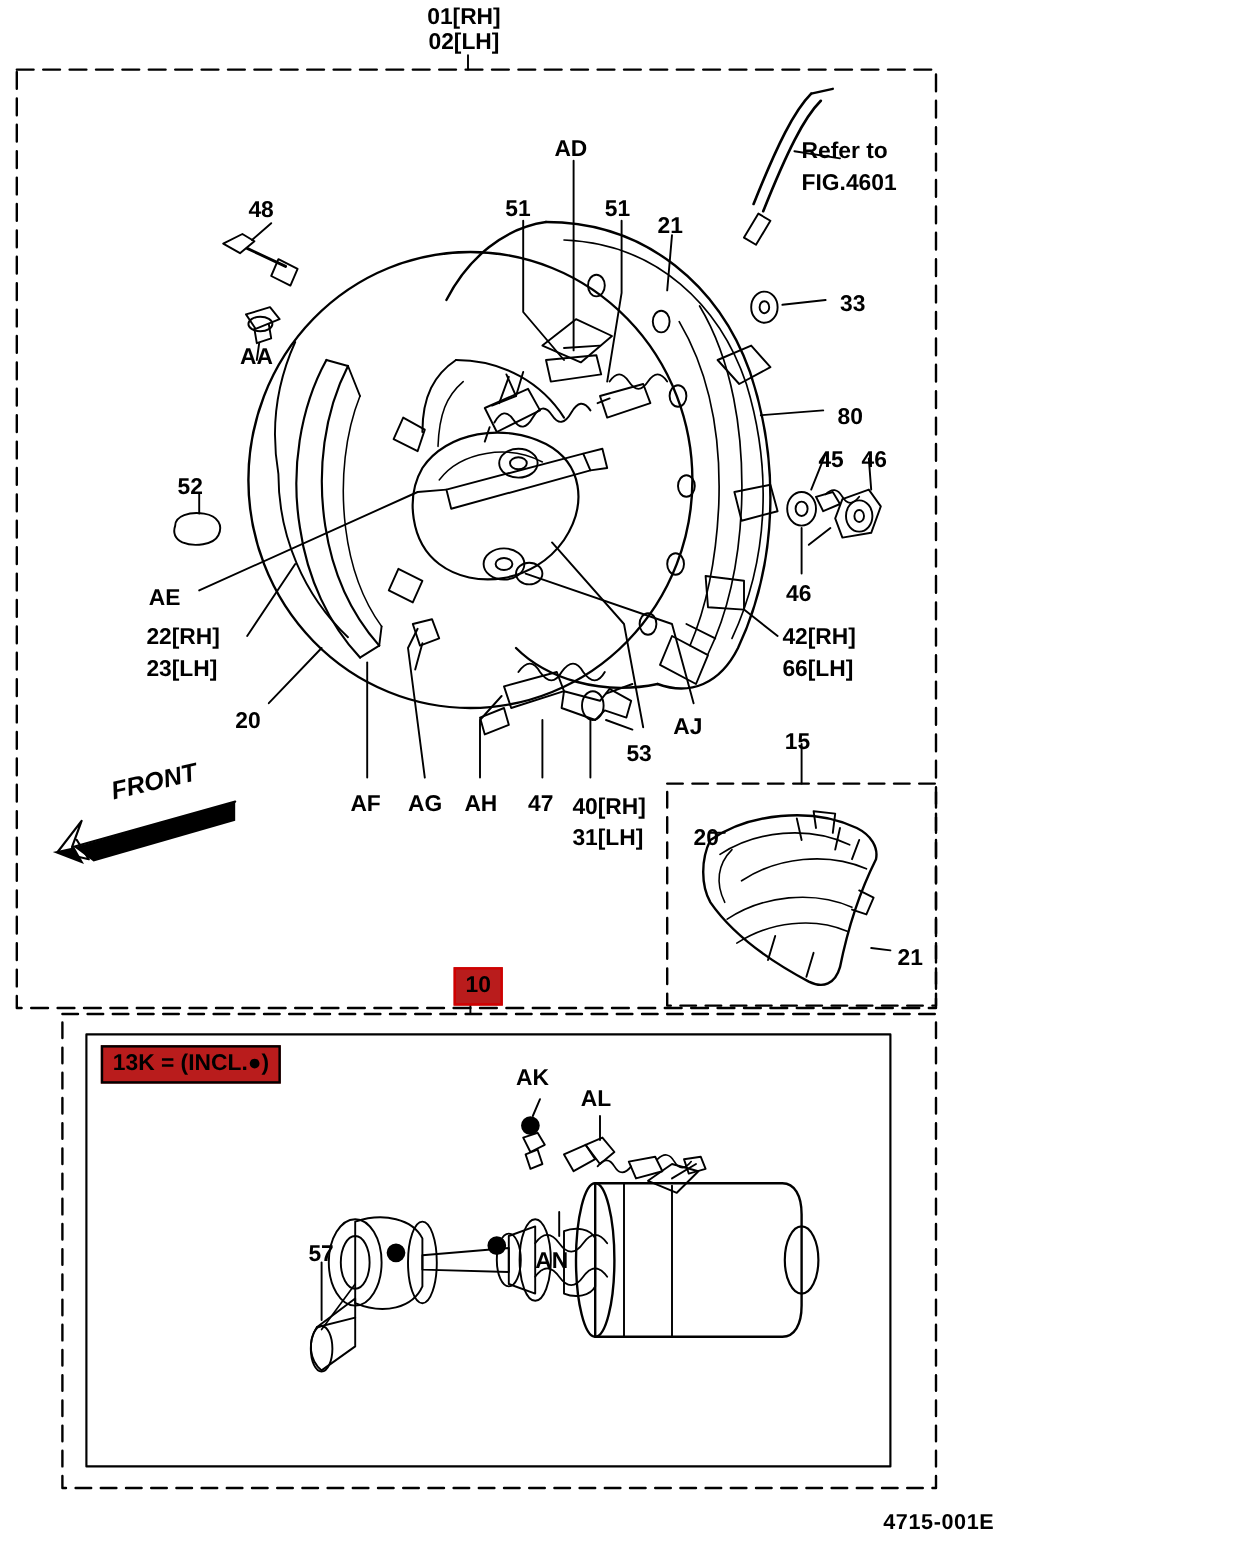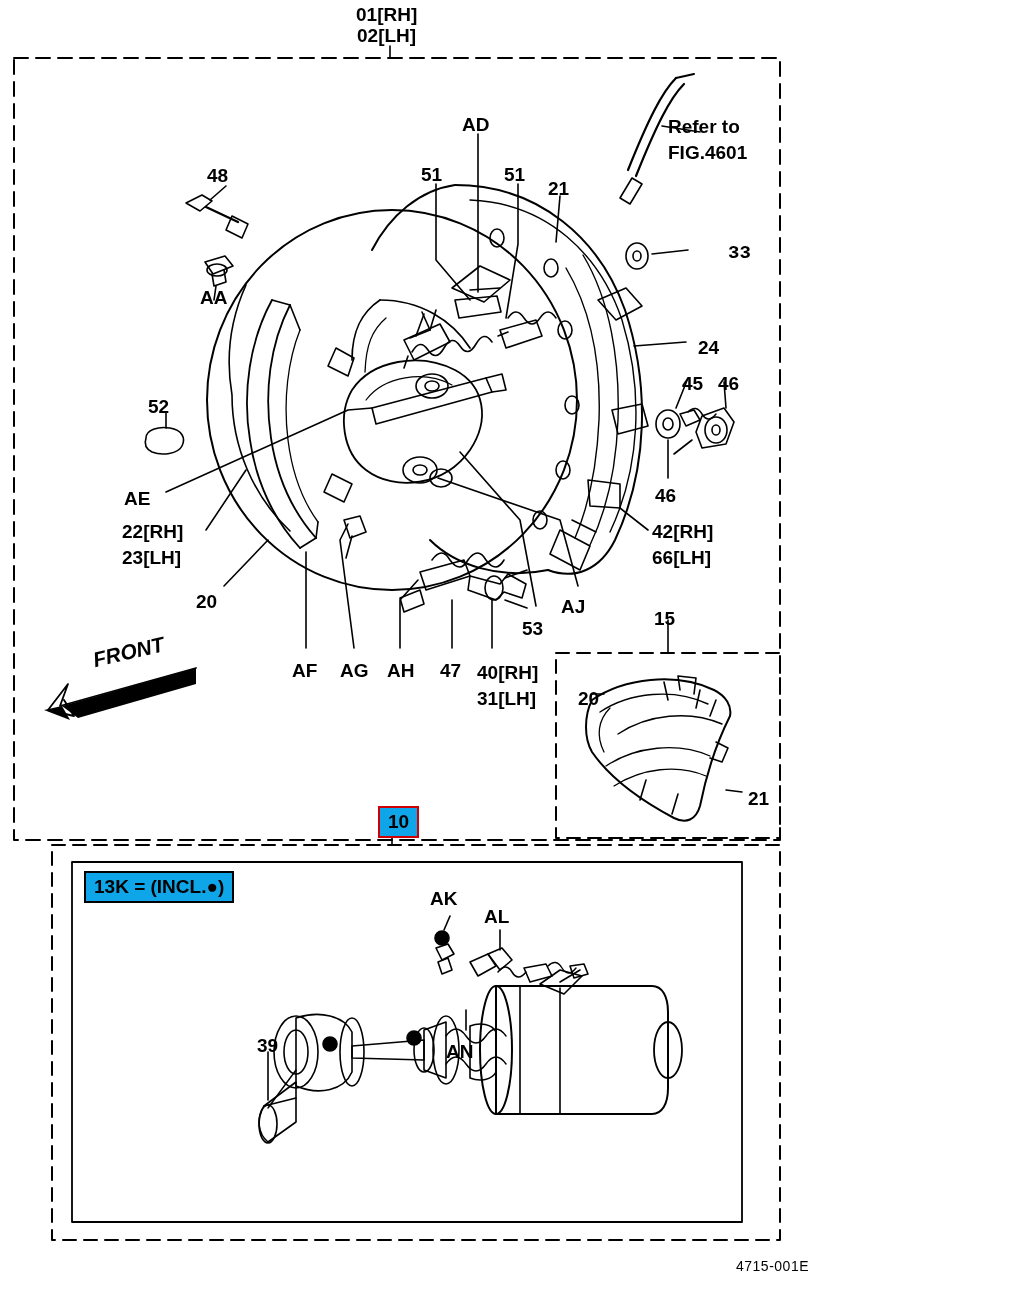--- a/index.html
+++ b/index.html
@@ -33,42 +33,42 @@
   .lbl.center { text-align: center; }
   .svg-layer {
     position: absolute;
     left: 0; top: 0;
     width: 1029px;
     height: 1291px;
   }
   .boxed {
     position: absolute;
     border: 2px solid #000;
-    background: #0ea5e9;
+    background: #b91c1c;
     font-weight: bold;
     font-size: 19px;
     padding: 3px 8px;
     white-space: pre;
     text-align: center;
   }
   .boxed.red {
     border-color: #d00000;
     color: #000;
   }
   .italic-front {
     font-style: italic;
     font-weight: bold;
     font-size: 21px;
     transform: rotate(-13deg);
     transform-origin: left bottom;
   }
   .partno {
     position: absolute;
-    font-weight: normal;
-    font-size: 14px;
+    font-weight: bold;
+    font-size: 18px;
     letter-spacing: 0.5px;
   }
 </style>
 </head>
 <body>
 
 <div id="root">
 
   <svg class="svg-layer" viewBox="0 0 1029 1291">
     <g fill="none" stroke="#000" stroke-width="1.6" stroke-linecap="round" stroke-linejoin="round">
@@ -278,23 +278,23 @@
 02[LH]</div>
 
   <div class="lbl" style="left:668px; top:114px; line-height:26px;">Refer to
 FIG.4601</div>
 
   <div class="lbl" style="left:462px; top:114px;">AD</div>
   <div class="lbl" style="left:207px; top:165px;">48</div>
   <div class="lbl" style="left:421px; top:164px;">51</div>
   <div class="lbl" style="left:504px; top:164px;">51</div>
   <div class="lbl" style="left:548px; top:178px;">21</div>
-  <div class="lbl" style="left:728px; top:243px;font-family:Liberation Mono, monospace;">33</div>
+  <div class="lbl" style="left:700px; top:243px;">33</div>
   <div class="lbl" style="left:200px; top:287px;">AA</div>
-  <div class="lbl" style="left:698px; top:337px;">24</div>
+  <div class="lbl" style="left:698px; top:337px;">80</div>
   <div class="lbl" style="left:682px; top:373px;">45</div>
   <div class="lbl" style="left:718px; top:373px;">46</div>
   <div class="lbl" style="left:148px; top:396px;">52</div>
   <div class="lbl" style="left:655px; top:485px;">46</div>
   <div class="lbl" style="left:124px; top:488px;">AE</div>
   <div class="lbl" style="left:122px; top:519px; line-height:26px;">22[RH]
 23[LH]</div>
   <div class="lbl" style="left:652px; top:519px; line-height:26px;">42[RH]
 66[LH]</div>
   <div class="lbl" style="left:196px; top:591px;">20</div>
@@ -305,21 +305,21 @@
   <div class="lbl" style="left:340px; top:660px;">AG</div>
   <div class="lbl" style="left:387px; top:660px;">AH</div>
   <div class="lbl" style="left:440px; top:660px;">47</div>
   <div class="lbl" style="left:477px; top:660px; line-height:26px;">40[RH]
 31[LH]</div>
   <div class="lbl" style="left:578px; top:688px;">20</div>
   <div class="lbl" style="left:748px; top:788px;">21</div>
   <div class="lbl" style="left:430px; top:888px;">AK</div>
   <div class="lbl" style="left:484px; top:906px;">AL</div>
   <div class="lbl" style="left:446px; top:1006px;margin-top:35px;">AN</div>
-  <div class="lbl" style="left:257px; top:1035px;">39</div>
+  <div class="lbl" style="left:257px; top:1035px;">57</div>
 
   <div class="italic-front" style="position:absolute; left:96px; top:648px;">FRONT</div>
 
   <div class="boxed red" style="left:378px; top:806px;">10</div>
 
   <div class="boxed" style="left:84px; top:871px;">13K = (INCL.●)</div>
 
   <div class="partno" style="left:736px; top:1258px;">4715-001E</div>
 
 </div>

